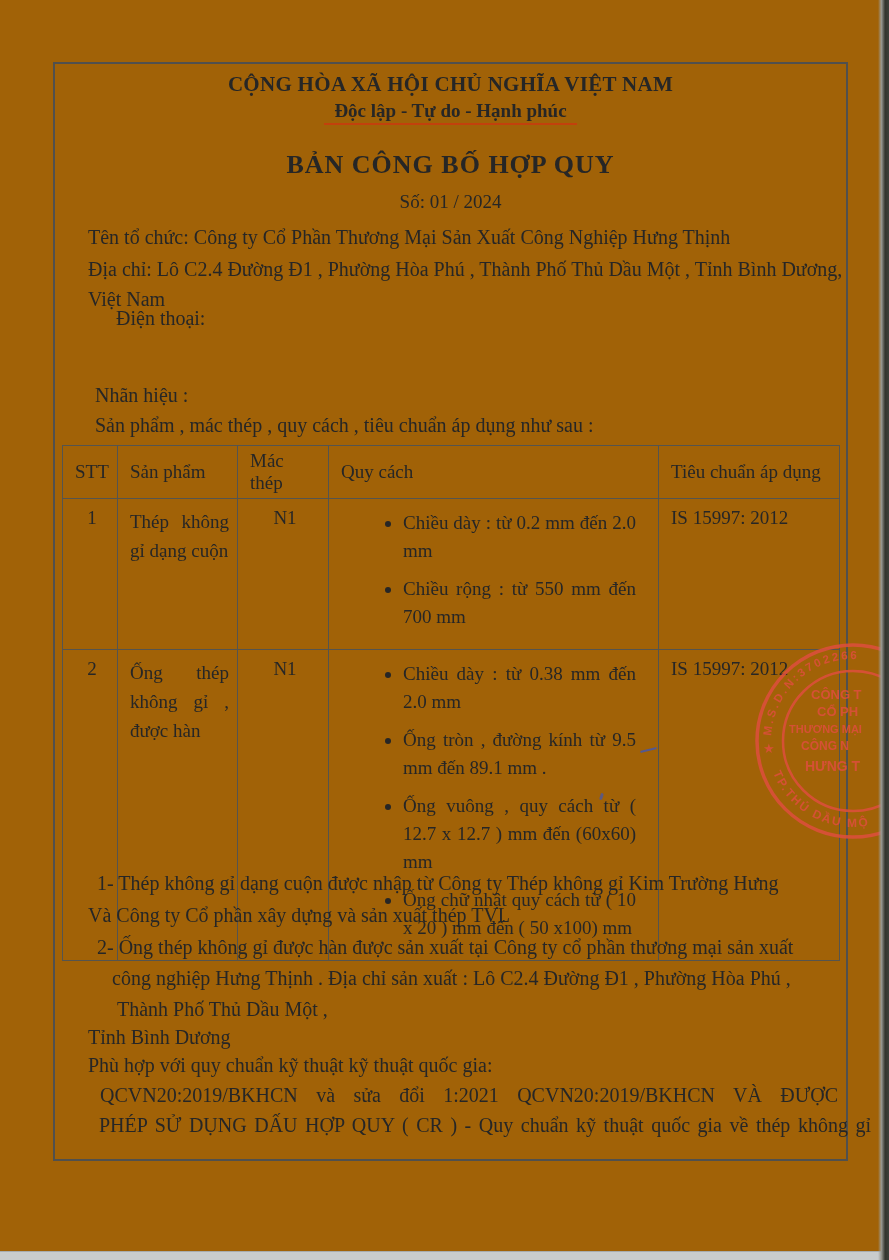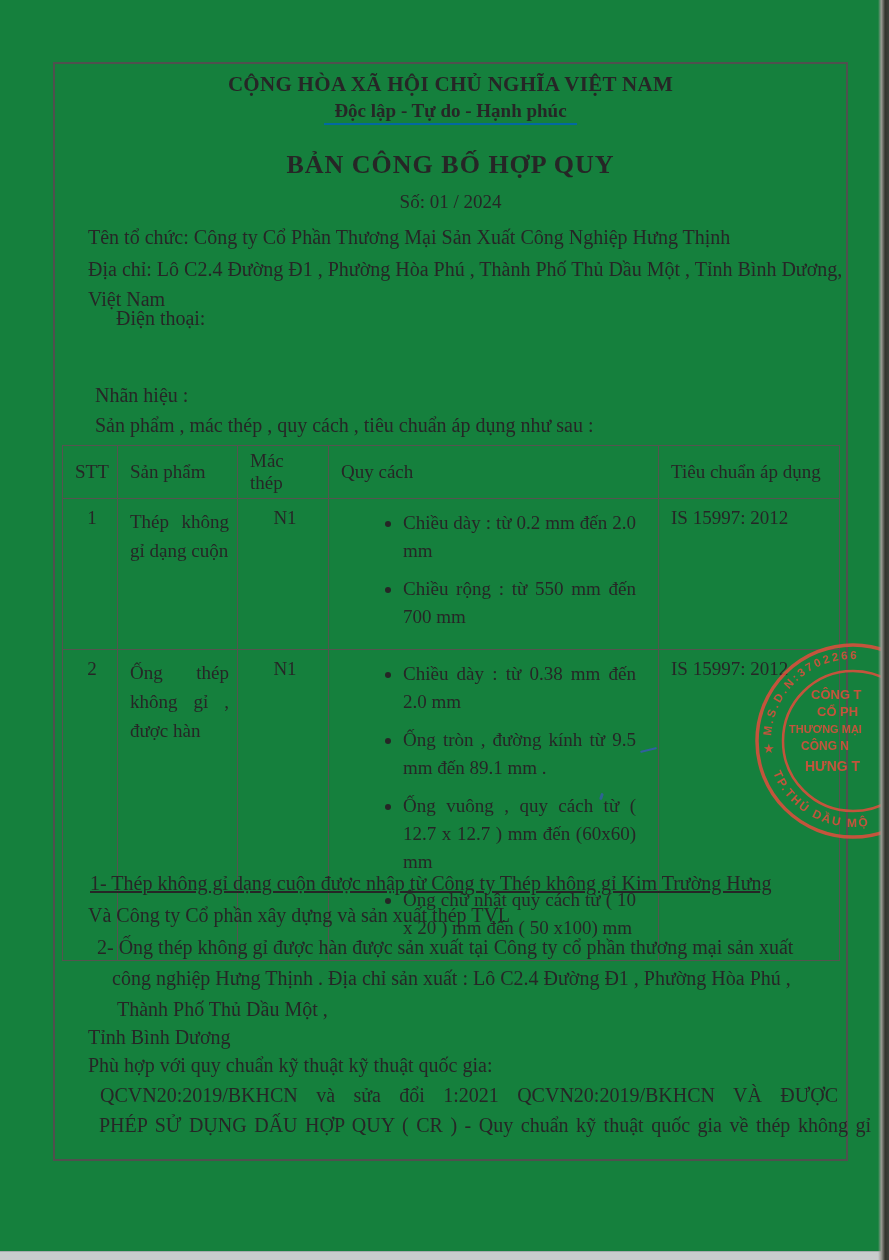--- a/index.html
+++ b/index.html
@@ -1,19 +1,19 @@
 <!DOCTYPE html>
 <html><head>
 <meta charset="utf-8">
 <style>
   html,body { margin:0; padding:0; }
   body { width:889px; height:1260px; background:#ffffff; }
   .page {
     position:relative; width:889px; height:1260px;
-    background:#15803d; overflow:hidden;
+    background:#a16207; overflow:hidden;
     font-family:"Liberation Serif","DejaVu Serif",serif;
     color:#262626;
   }
   
   .edge-right {
     position:absolute; top:0; right:0; width:11px; height:1260px; z-index:30;
     background:linear-gradient(to right,rgba(253,253,251,0) 0%,#9a9a93 30%,#33352e 65%,#3e403a 100%);
   }
   .edge-bottom {
     position:absolute; left:0; bottom:0; width:889px; height:8px; z-index:29;
@@ -21,21 +21,21 @@
   }
   
   .frame {
     position:absolute; left:53px; top:62px; width:791px; height:1095px;
     border:2px solid #50504e;
   }
   .abs { position:absolute; }
   .centered { left:53px; width:795px; text-align:center; }
   .national { top:72px; font-size:21px; font-weight:bold; letter-spacing:.3px; }
   .motto { top:100px; font-size:19px; font-weight:bold; }
-  .motto span { border-bottom:2px solid #0369a1; padding:0 10px 2px; }
+  .motto span { border-bottom:2px solid #c2410c; padding:0 10px 2px; }
   .doc-title { top:150px; font-size:26px; font-weight:bold; letter-spacing:1px; }
   .doc-number { top:191px; font-size:19px; }
   .bodyline { font-size:20px; line-height:30px; }
   .p-org   { left:88px; top:222px; width:760px; }
   .p-addr  { left:88px; top:254px; width:756px; }
   .p-phone { left:88px; top:303px;margin-left:28px; }
   .p-prod  { left:95px; top:348px; }
   .p-prod b { letter-spacing:.3px; }
   .p-brand { left:95px; top:380px; }
   .p-intro { left:95px; top:410px; }
@@ -55,21 +55,21 @@
   td.c-prod { text-align:justify; padding-right:12px; line-height:29px; }
   td.c-grade { text-align:center; }
   tr.r1 { height:92px; }
   tr.r2 { height:244px; }
   ul.specs { margin:2px 0 0 0; padding-left:62px; }
   ul.specs li { margin-bottom:10px; text-align:justify; padding-right:14px; line-height:28px; }
 
   
   .note { font-size:20px; line-height:30px; white-space:nowrap; }
   .fill { white-space:normal; text-align:justify; text-align-last:justify; }
-  .n1 { left:90px;  top:868px;  width:741px;text-decoration:underline; }
+  .n1 { left:97px;  top:868px;  width:741px; }
   .n2 { left:88px;  top:900px; }
   .n3 { left:97px;  top:932px;  width:741px; }
   .n4 { left:112px; top:963px;  width:721px; }
   .n5 { left:117px; top:994px; }
   .n6 { left:88px;  top:1022px; }
   .n7 { left:88px;  top:1050px; }
   .n8 { left:100px; top:1080px; width:738px; }
   .n9 { left:66px;  top:1110px; width:772px;margin-left:33px; }
 
   

